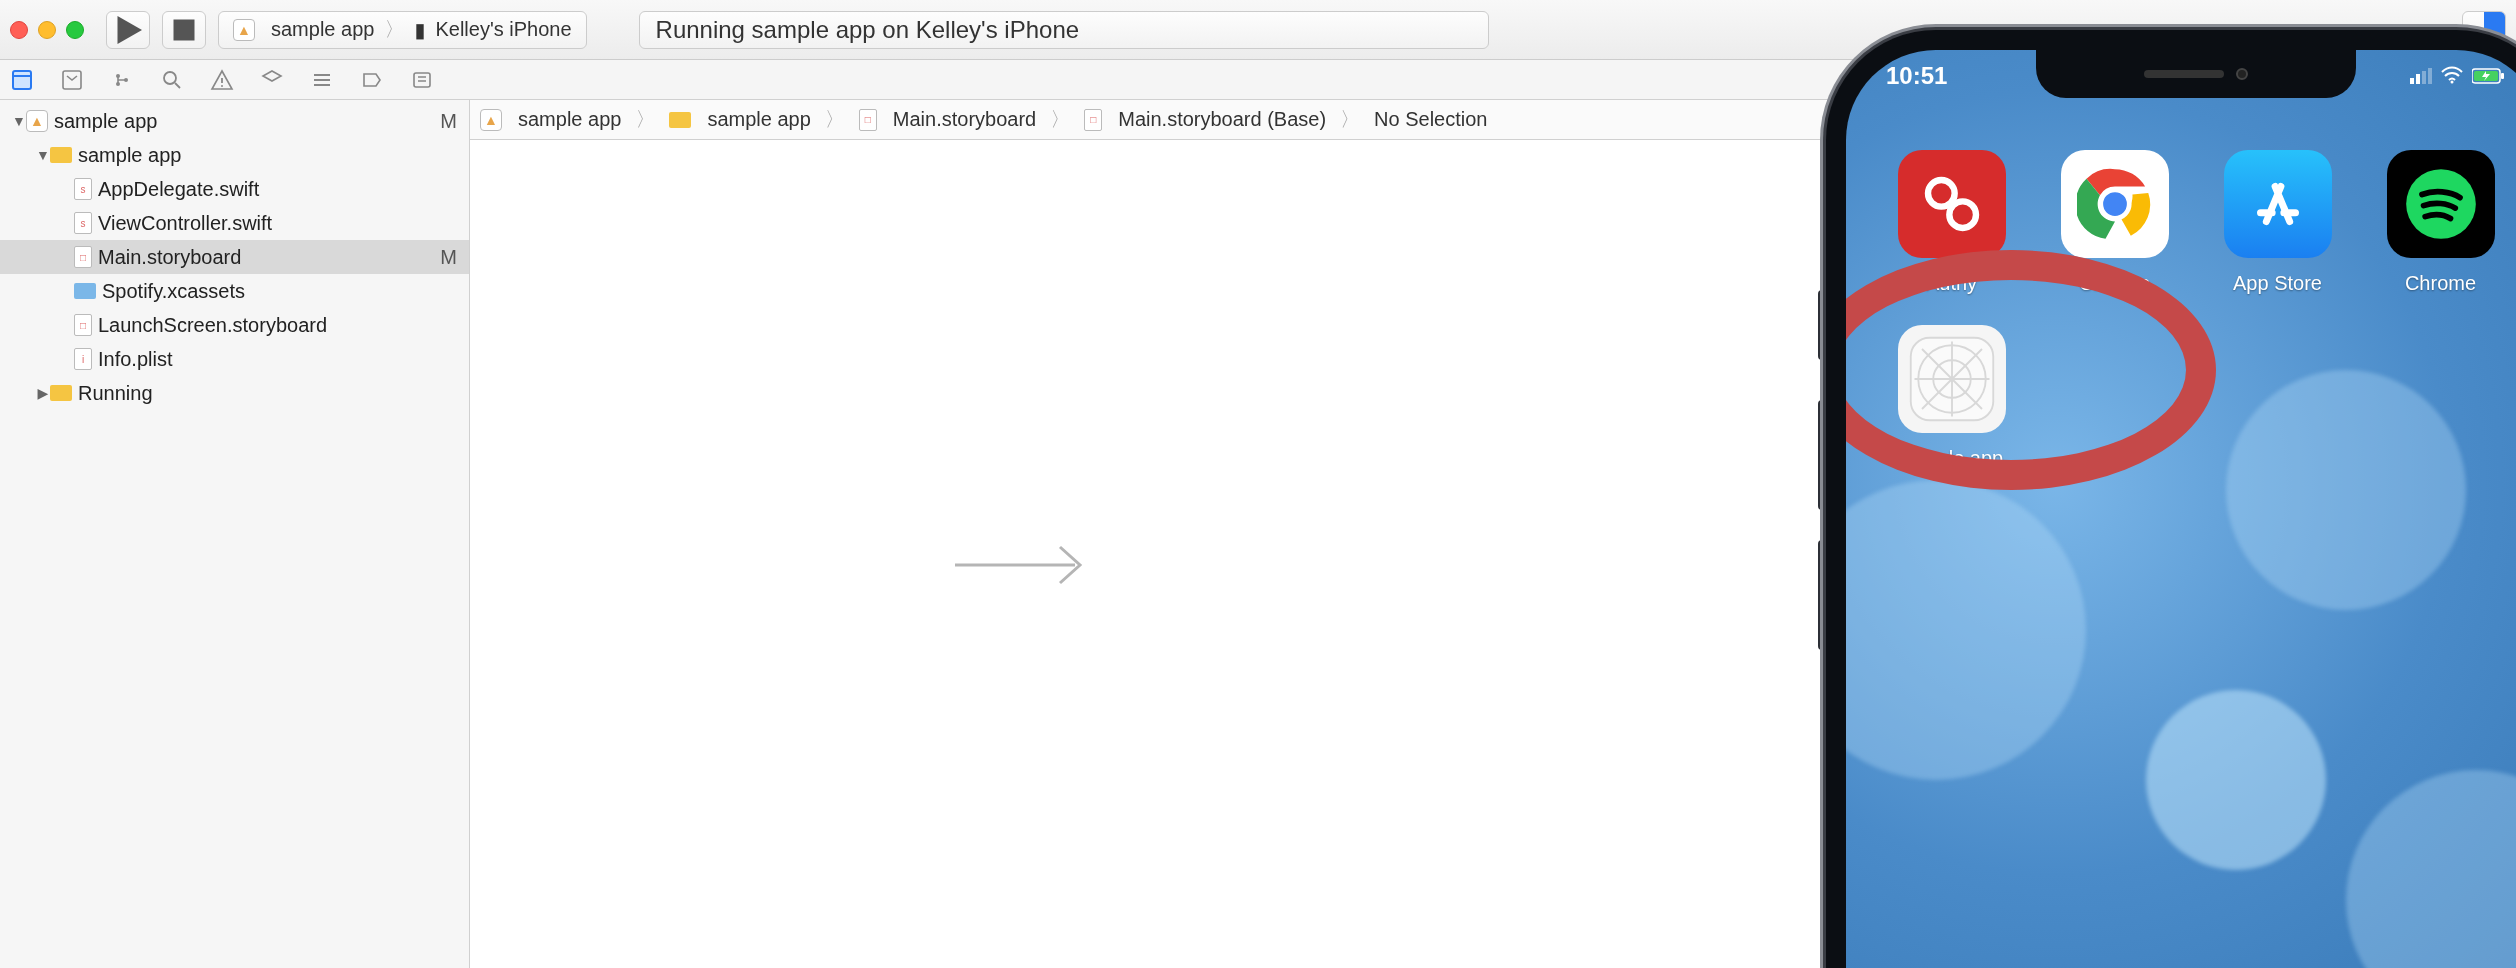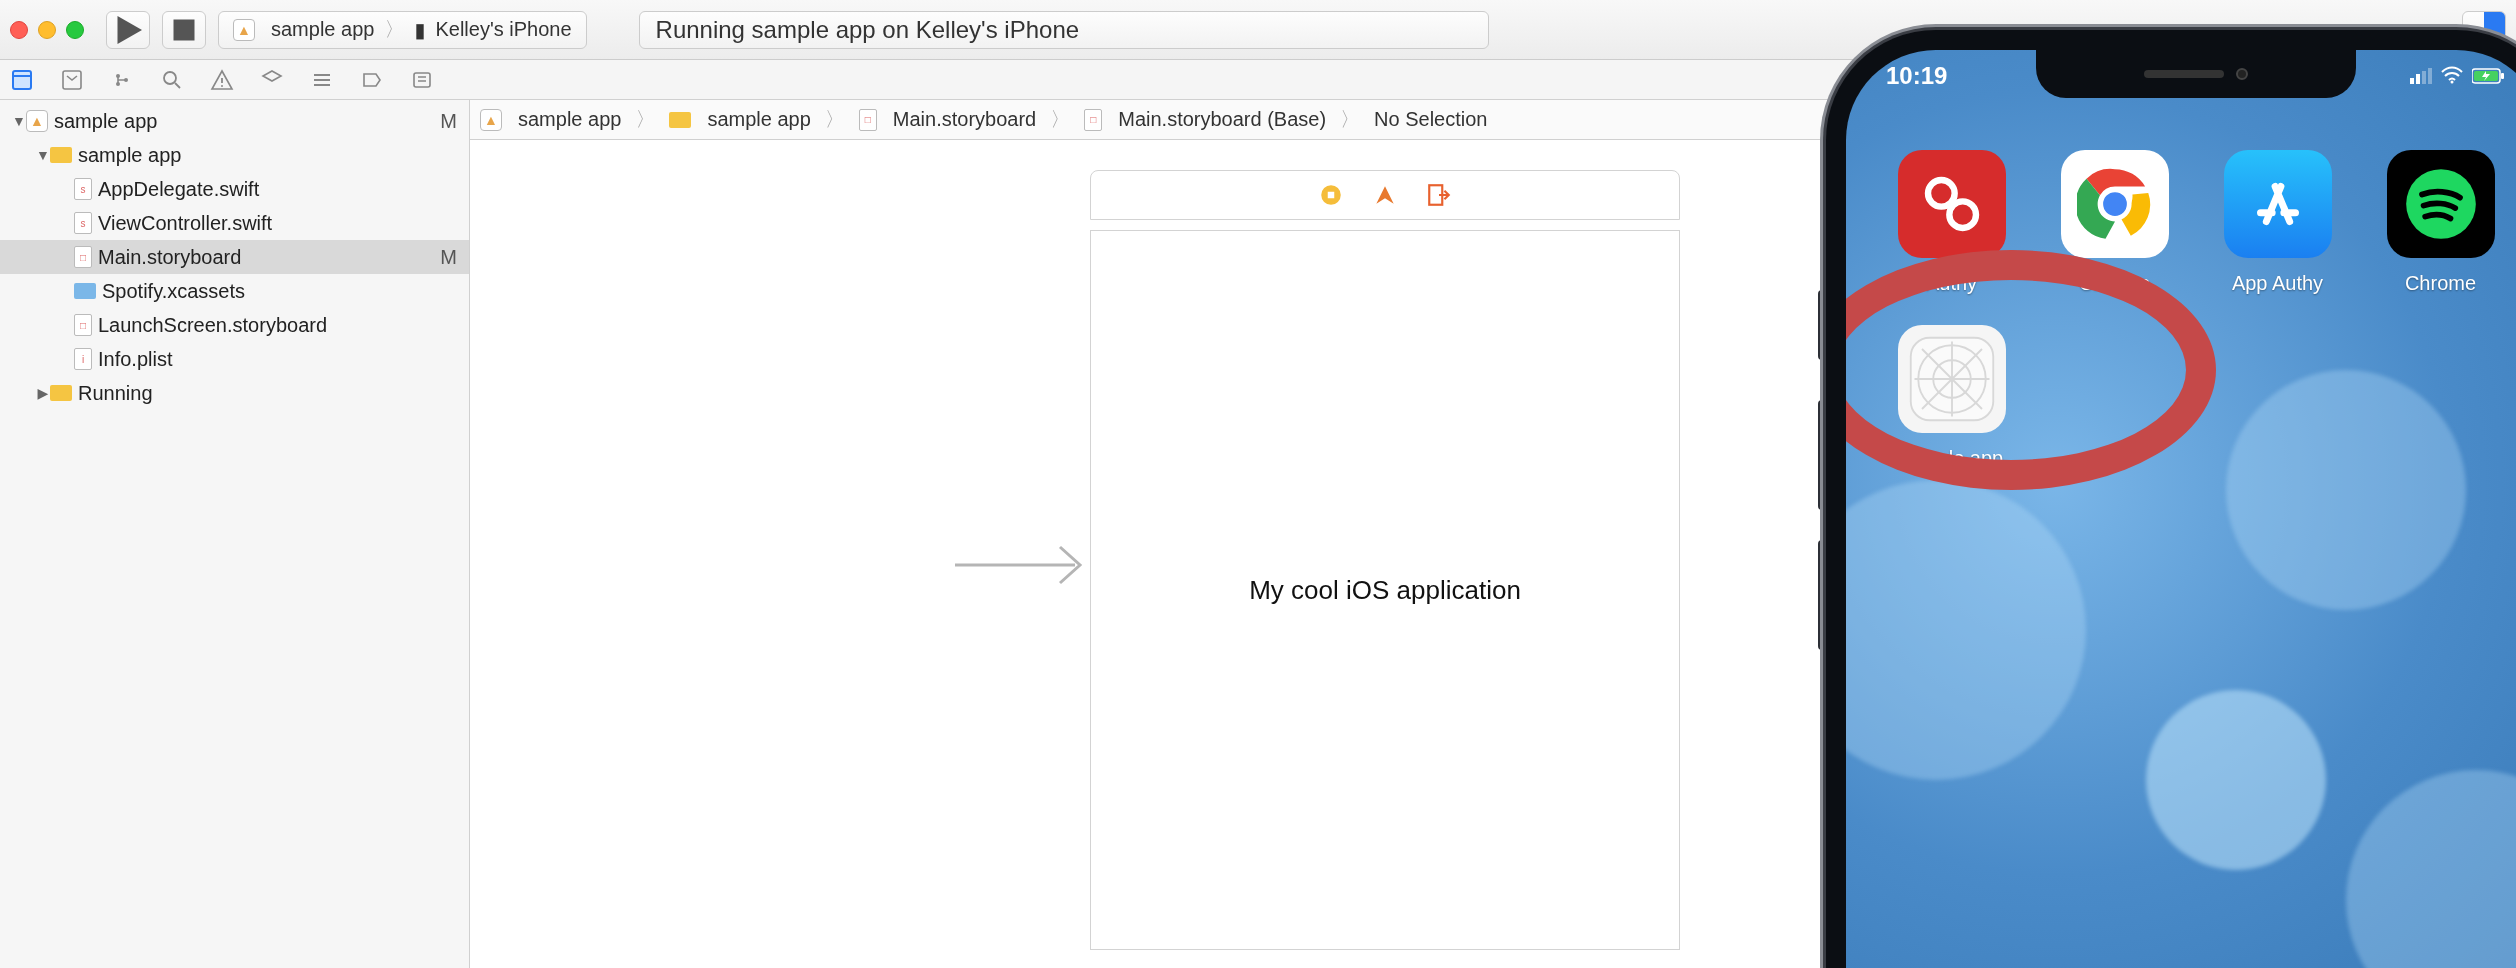--- a/index.html
+++ b/index.html
@@ -248,58 +248,40 @@
       <span class="crumb-sep">〉</span>
       <span>No Selection</span>
     </div>
 
     <div class="canvas">
       <div class="entry-arrow">
         <svg viewBox="0 0 150 60">
             <path d="M5 30h120M110 12l20 18-20 18" fill="none" stroke="#b5b5b5" stroke-width="3"></path>
           </svg>
       </div>
-      <div class="scene">
-        <div class="scene-header">
-          <span class="sib"><svg viewBox="0 0 24 24">
-                <circle cx="12" cy="12" r="9" fill="#f5bd3a"></circle>
-                <rect x="9" y="9" width="6" height="6" fill="#fff"></rect>
-              </svg></span>
-          <span class="sib"><svg viewBox="0 0 24 24">
-                <path d="M4 20l8-16 8 16-8-5z" fill="#e8792e"></path>
-              </svg></span>
-          <span class="sib"><svg viewBox="0 0 24 24">
-                <rect x="3" y="3" width="12" height="18" fill="none" stroke="#e8612e" stroke-width="2"></rect>
-                <path d="M12 12h9m-4-4l4 4-4 4" fill="none" stroke="#e8612e" stroke-width="2"></path>
-              </svg></span>
-        </div>
-        <div class="scene-body">
-          <span>My cool iOS application</span>
-        </div>
-      </div>
     </div>
   </div>
 </div>
 
 <div class="iphone-wrap">
   <div class="side-btn" style="left:-8px; top:260px; width:8px; height:70px"></div>
   <div class="side-btn" style="left:-8px; top:370px; width:8px; height:110px"></div>
   <div class="side-btn" style="left:-8px; top:510px; width:8px; height:110px"></div>
   <div class="iphone-body">
     <div class="iphone-screen">
       <div class="bokeh" style="width:300px;height:300px;left:-60px;top:430px"></div>
       <div class="bokeh" style="width:240px;height:240px;left:380px;top:320px"></div>
       <div class="bokeh" style="width:260px;height:260px;right:-60px;top:720px"></div>
       <div class="bokeh" style="width:180px;height:180px;left:300px;top:640px;background:rgba(200,235,255,0.5)"></div>
       <div class="notch">
           <div class="spk"></div>
           <div class="cam"></div>
         </div>
       <div class="phone-status">
-        <span>10:19</span>
+        <span>10:51</span>
         <span class="phone-status-right">
           <span><svg width="22" height="16" viewBox="0 0 22 16">
                 <rect x="0" y="10" width="4" height="6" fill="#fff"></rect>
                 <rect x="6" y="6" width="4" height="10" fill="#fff"></rect>
                 <rect x="12" y="3" width="4" height="13" fill="rgba(255,255,255,0.35)"></rect>
                 <rect x="18" y="0" width="4" height="16" fill="rgba(255,255,255,0.35)"></rect>
               </svg></span>
           <span><svg width="24" height="18" viewBox="0 0 24 18">
                 <path d="M2 6c6-6 14-6 20 0M5 10c4-4 10-4 14 0M9 14c2-2 4-2 6 0" fill="none" stroke="#fff" stroke-width="2"></path>
                 <circle cx="12" cy="16" r="1.5" fill="#fff"></circle>
@@ -334,21 +316,21 @@
               </svg>
             </div>
           <span class="app-icon-label">Chrome</span>
         </div>
         <div class="app-icon">
           <div class="app-icon-img" style="background:linear-gradient(#27c1fb,#1a7ff1)">
               <svg width="70" height="70" viewBox="0 0 24 24">
                 <path d="M8 18l5-12M11 6l5 12M6 15h4M14 15h4" stroke="#fff" stroke-width="2.4" stroke-linecap="round"></path>
               </svg>
             </div>
-          <span class="app-icon-label">App Authy</span>
+          <span class="app-icon-label">App Store</span>
         </div>
         <div class="app-icon">
           <div class="app-icon-img" style="background:#000">
               <svg width="76" height="76" viewBox="0 0 24 24">
                 <circle cx="12" cy="12" r="11" fill="#1ed760"></circle>
                 <path d="M6 9c4-1.5 9-1 12 1M6.5 12.5c3.5-1.2 7.5-.8 10 .8M7 16c3-1 6-.6 8 .6" stroke="#000" stroke-width="1.8" stroke-linecap="round" fill="none"></path>
               </svg>
             </div>
           <span class="app-icon-label">Chrome</span>
         </div>

